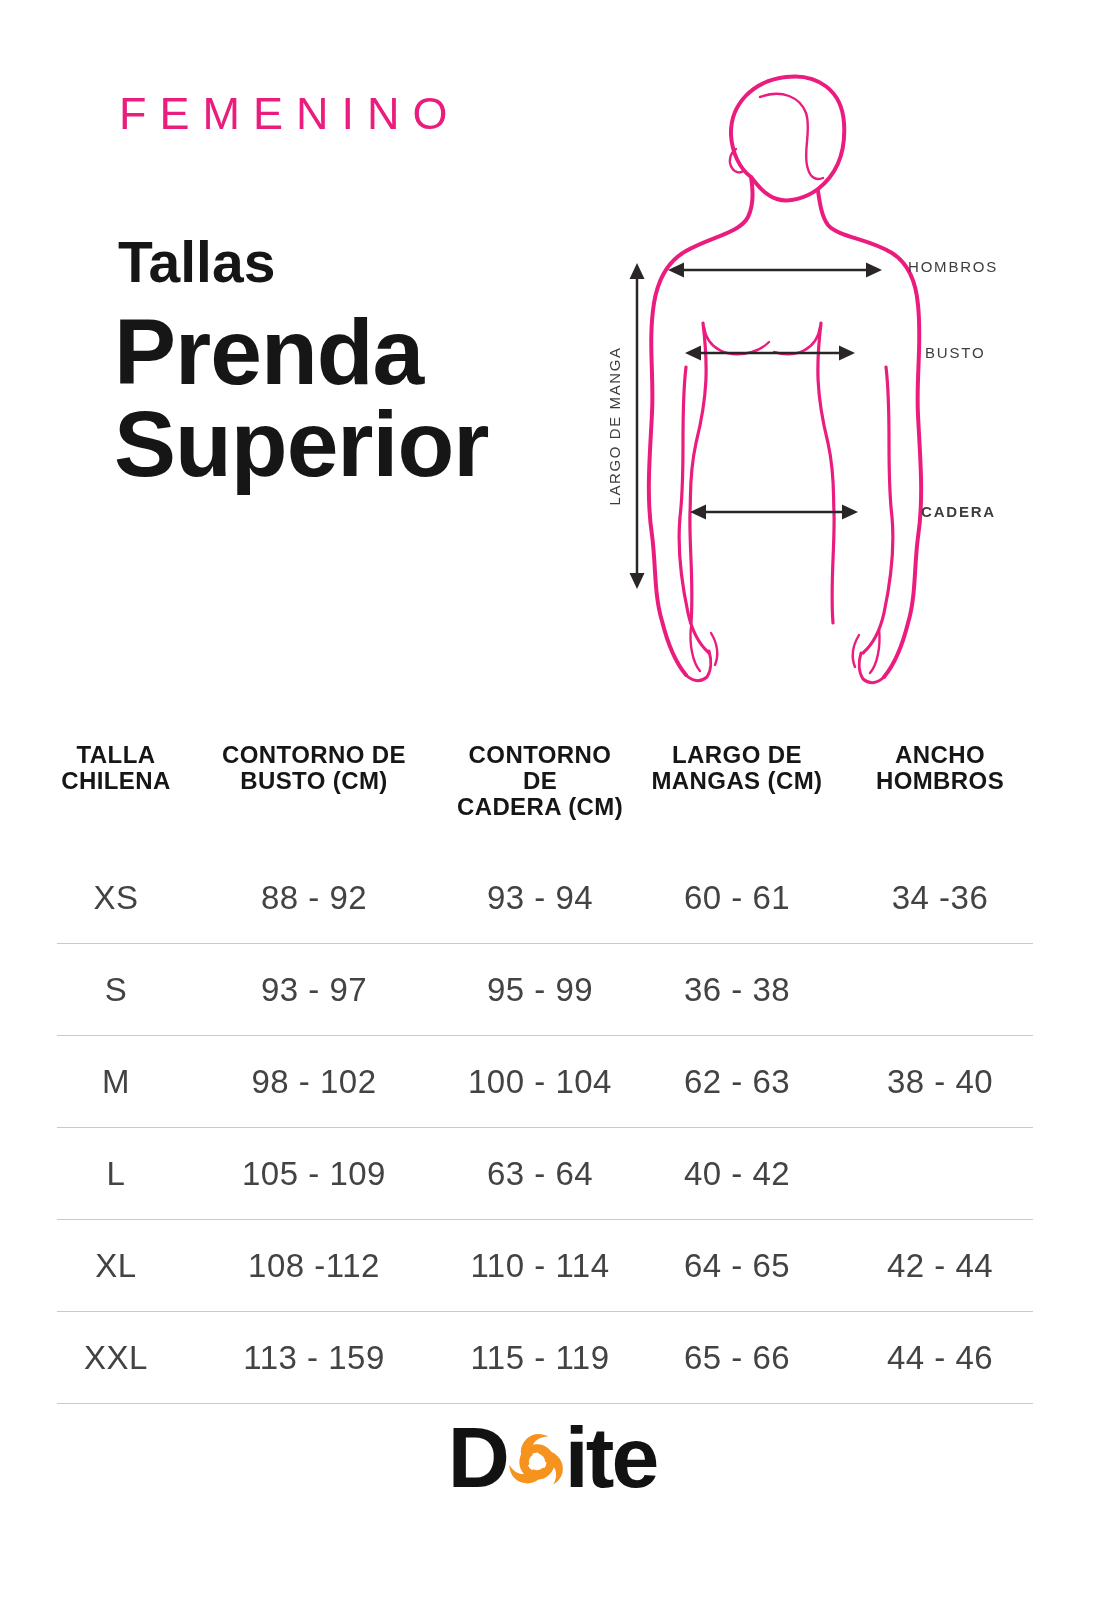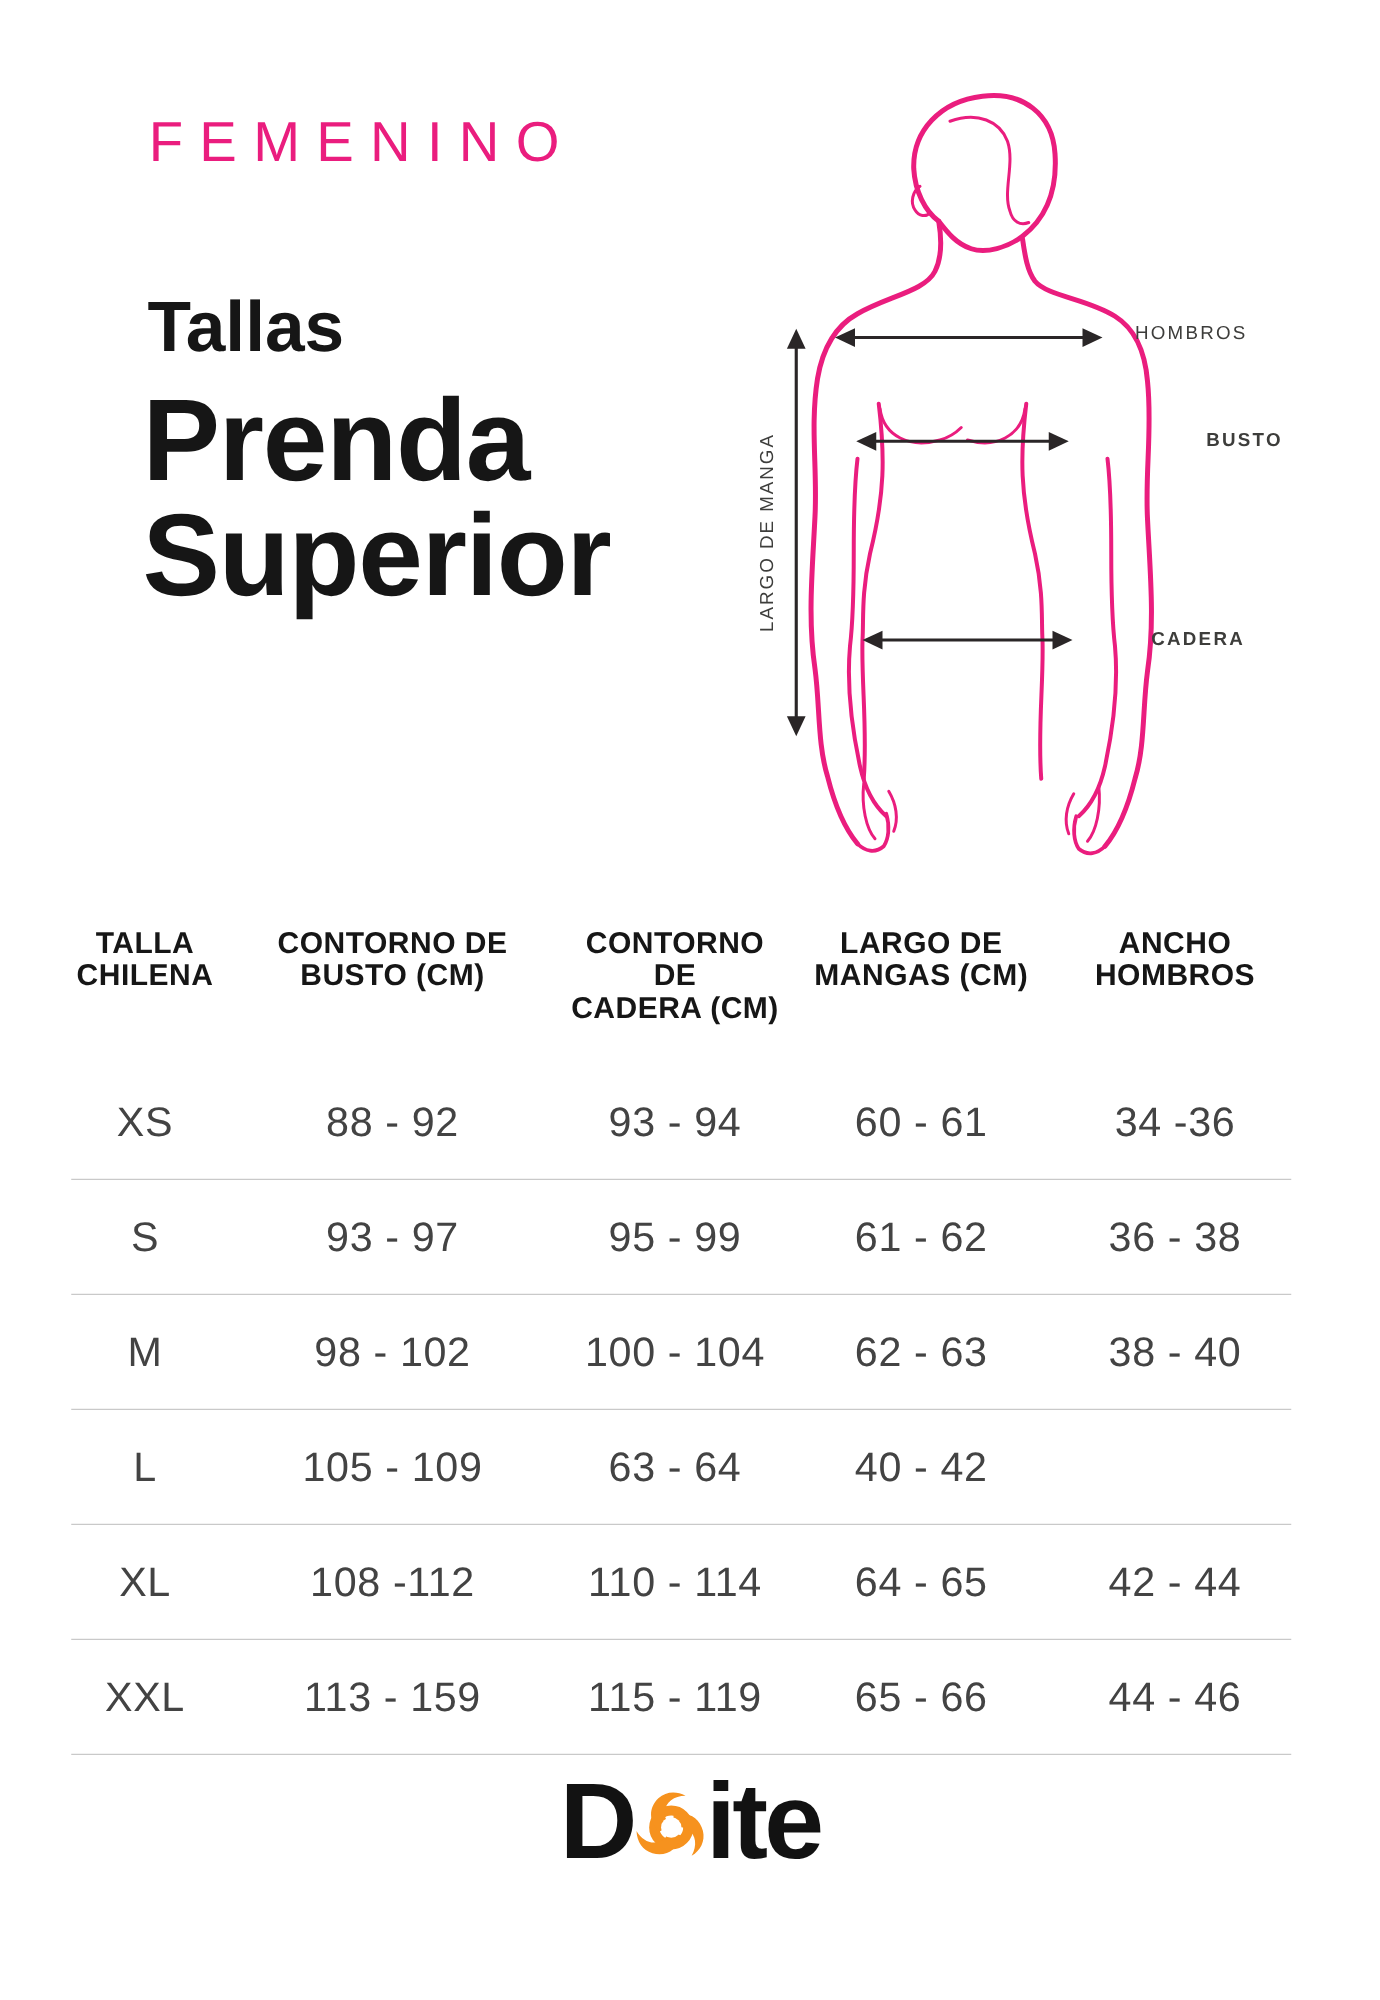--- a/index.html
+++ b/index.html
@@ -28,21 +28,21 @@
     left:114px;font-size:93px;font-weight:800;color:var(--ink);line-height:1;letter-spacing:-1px;
   }
   .subtitle.l1{top:306px;}
   .subtitle.l2{top:398px;}
   
   .figure-svg{left:590px;top:65px;width:420px;height:620px;}
   .fig-label{
     color:var(--label);font-size:15px;letter-spacing:1.8px;line-height:1;white-space:nowrap;
   }
   .lab-hombros{left:908px;top:259px;}
-  .lab-busto{left:965px;top:345px;font-weight:bold;}
+  .lab-busto{left:925px;top:345px;}
   .lab-cadera{left:921px;top:504px;font-weight:bold;}
   .sleeve-label{
     left:614px;top:426px;transform:translate(-50%,-50%) rotate(-90deg);
     color:var(--label);font-size:15px;letter-spacing:1.6px;white-space:nowrap;line-height:1;
   }
   
   .thead{
     left:57px;top:742px;width:976px;display:grid;
     grid-template-columns:118px 278px 174px 220px 186px;
   }
@@ -176,21 +176,20 @@
         <div class="td">XS</div>
         <div class="td">88 - 92</div>
         <div class="td">93 - 94</div>
         <div class="td">60 - 61</div>
         <div class="td">34 -36</div>
       </div>
       <div class="tr">
         <div class="td">S</div>
         <div class="td">93 - 97</div>
         <div class="td">95 - 99</div>
-        <div class="td">61 - 62</div>
         <div class="td">36 - 38</div>
       </div>
       <div class="tr">
         <div class="td">M</div>
         <div class="td">98 - 102</div>
         <div class="td">100 - 104</div>
         <div class="td">62 - 63</div>
         <div class="td">38 - 40</div>
       </div>
       <div class="tr">

